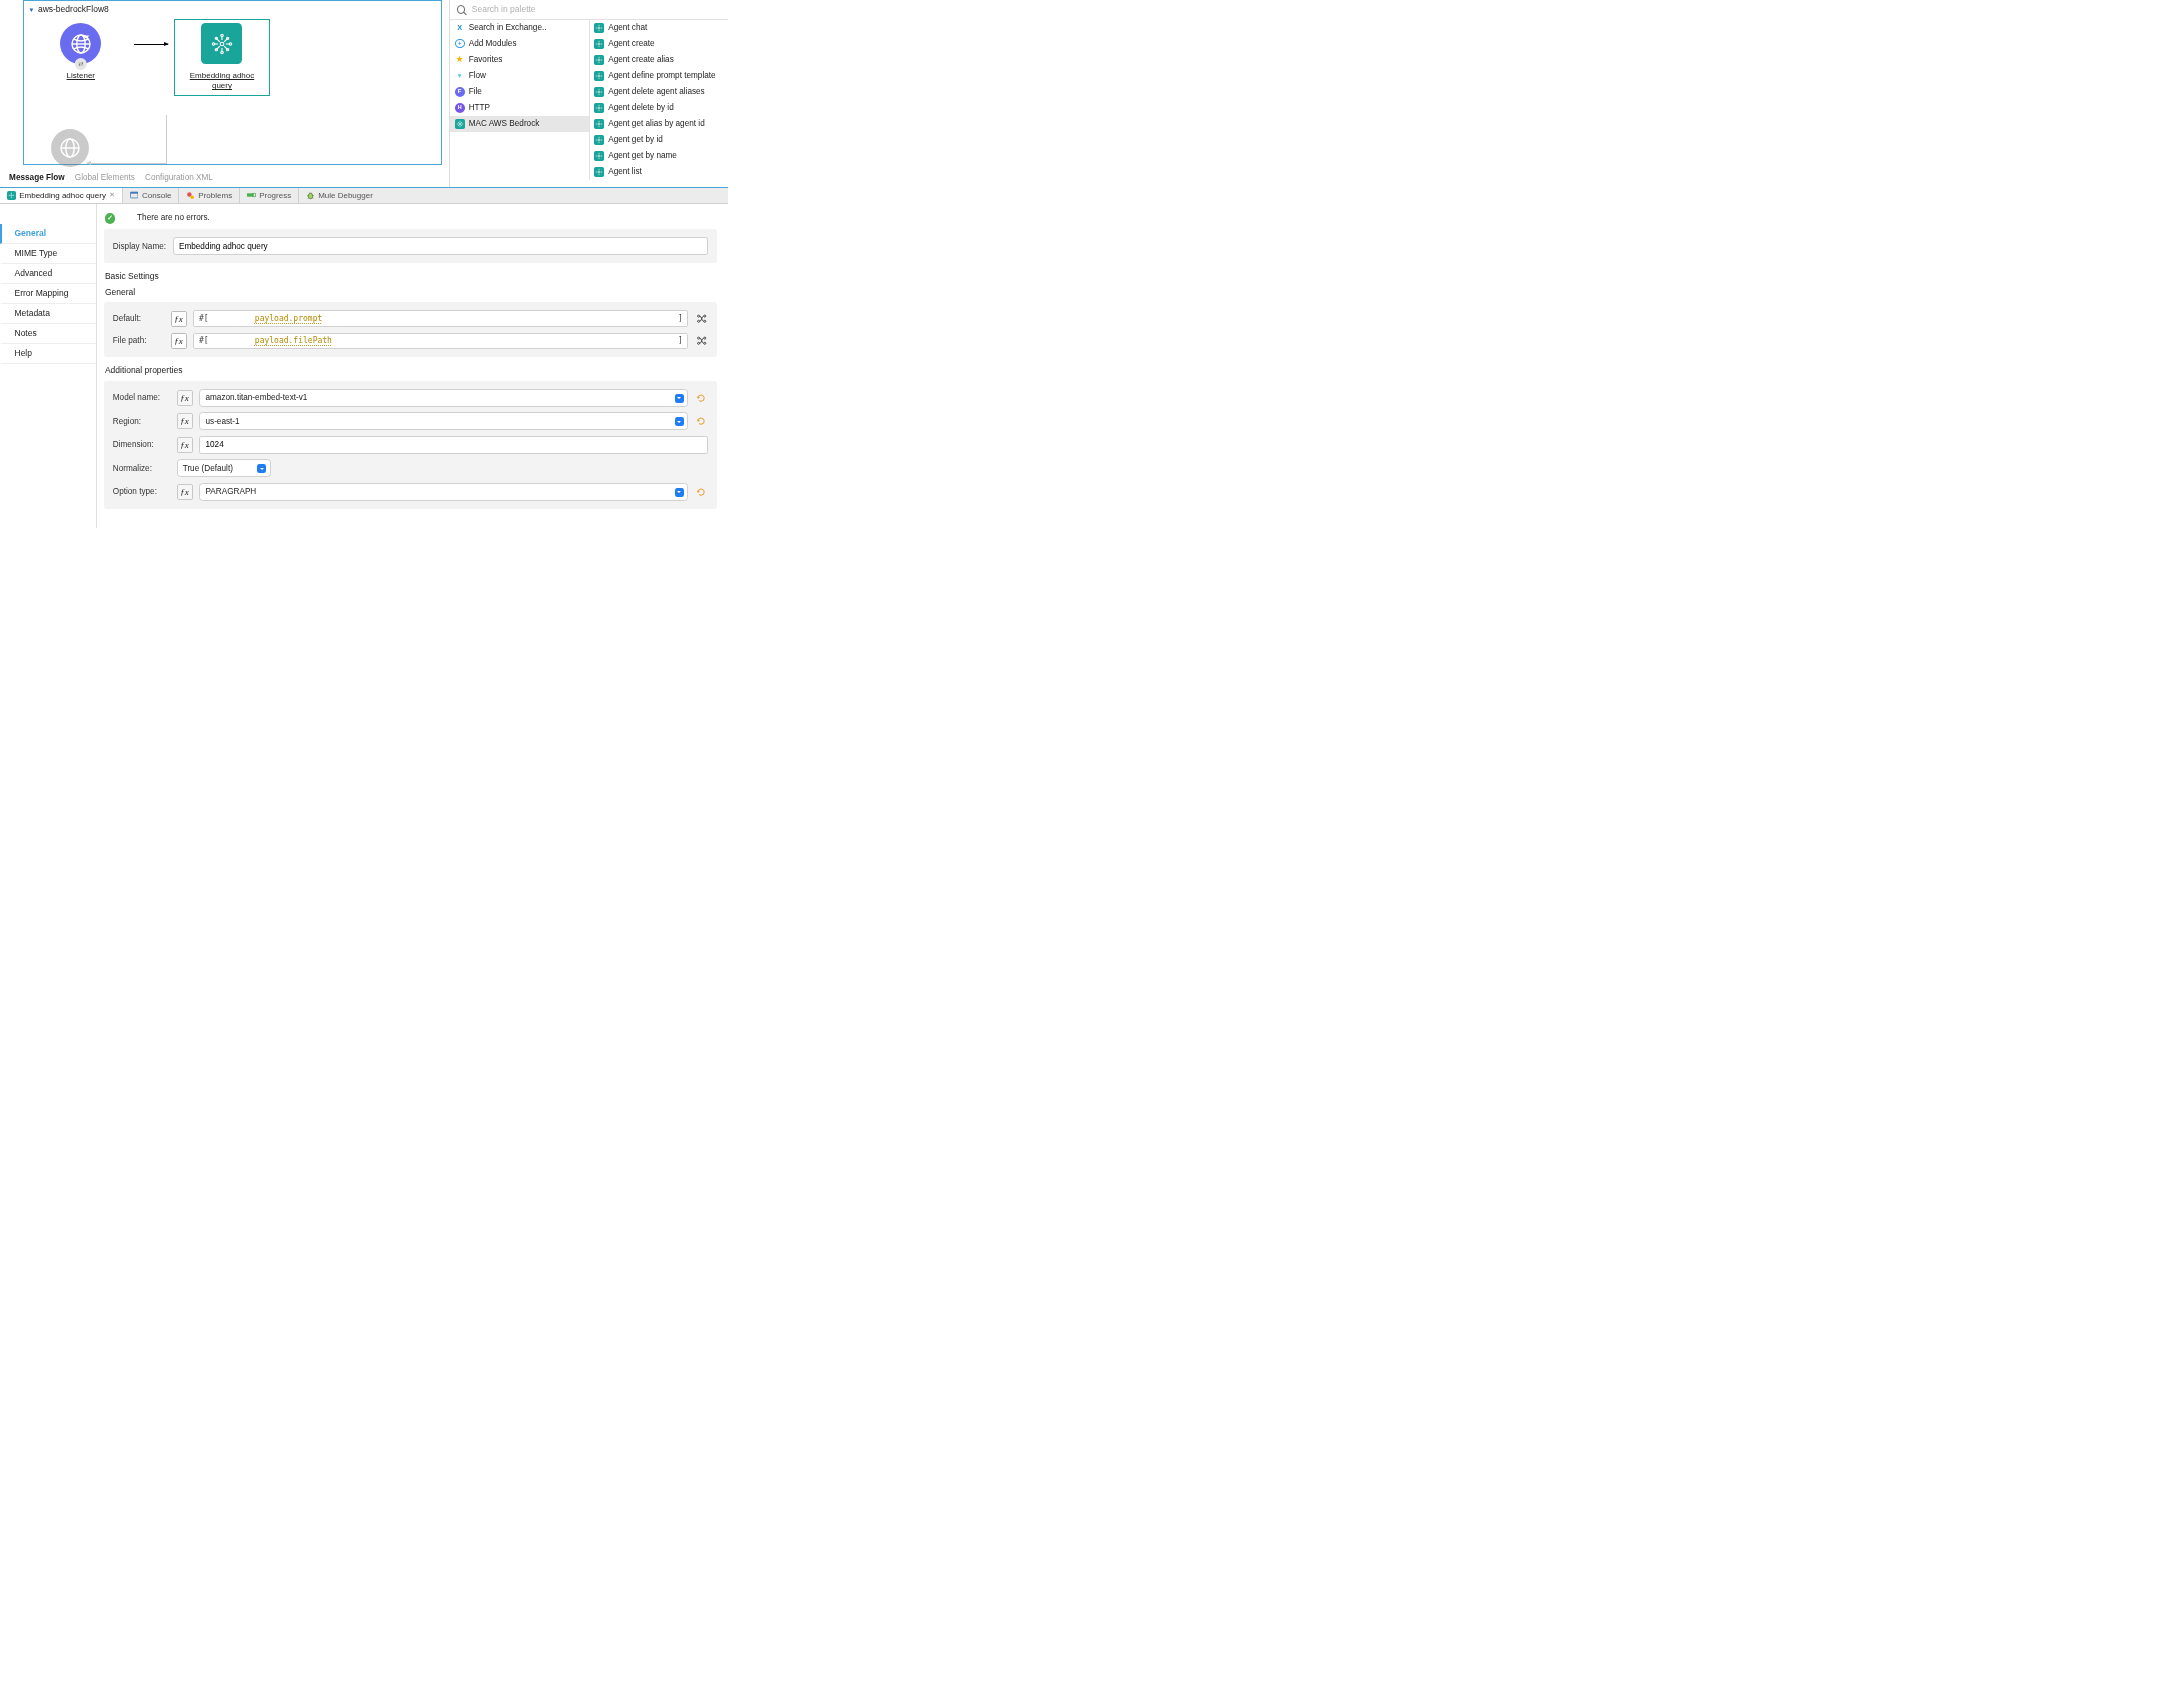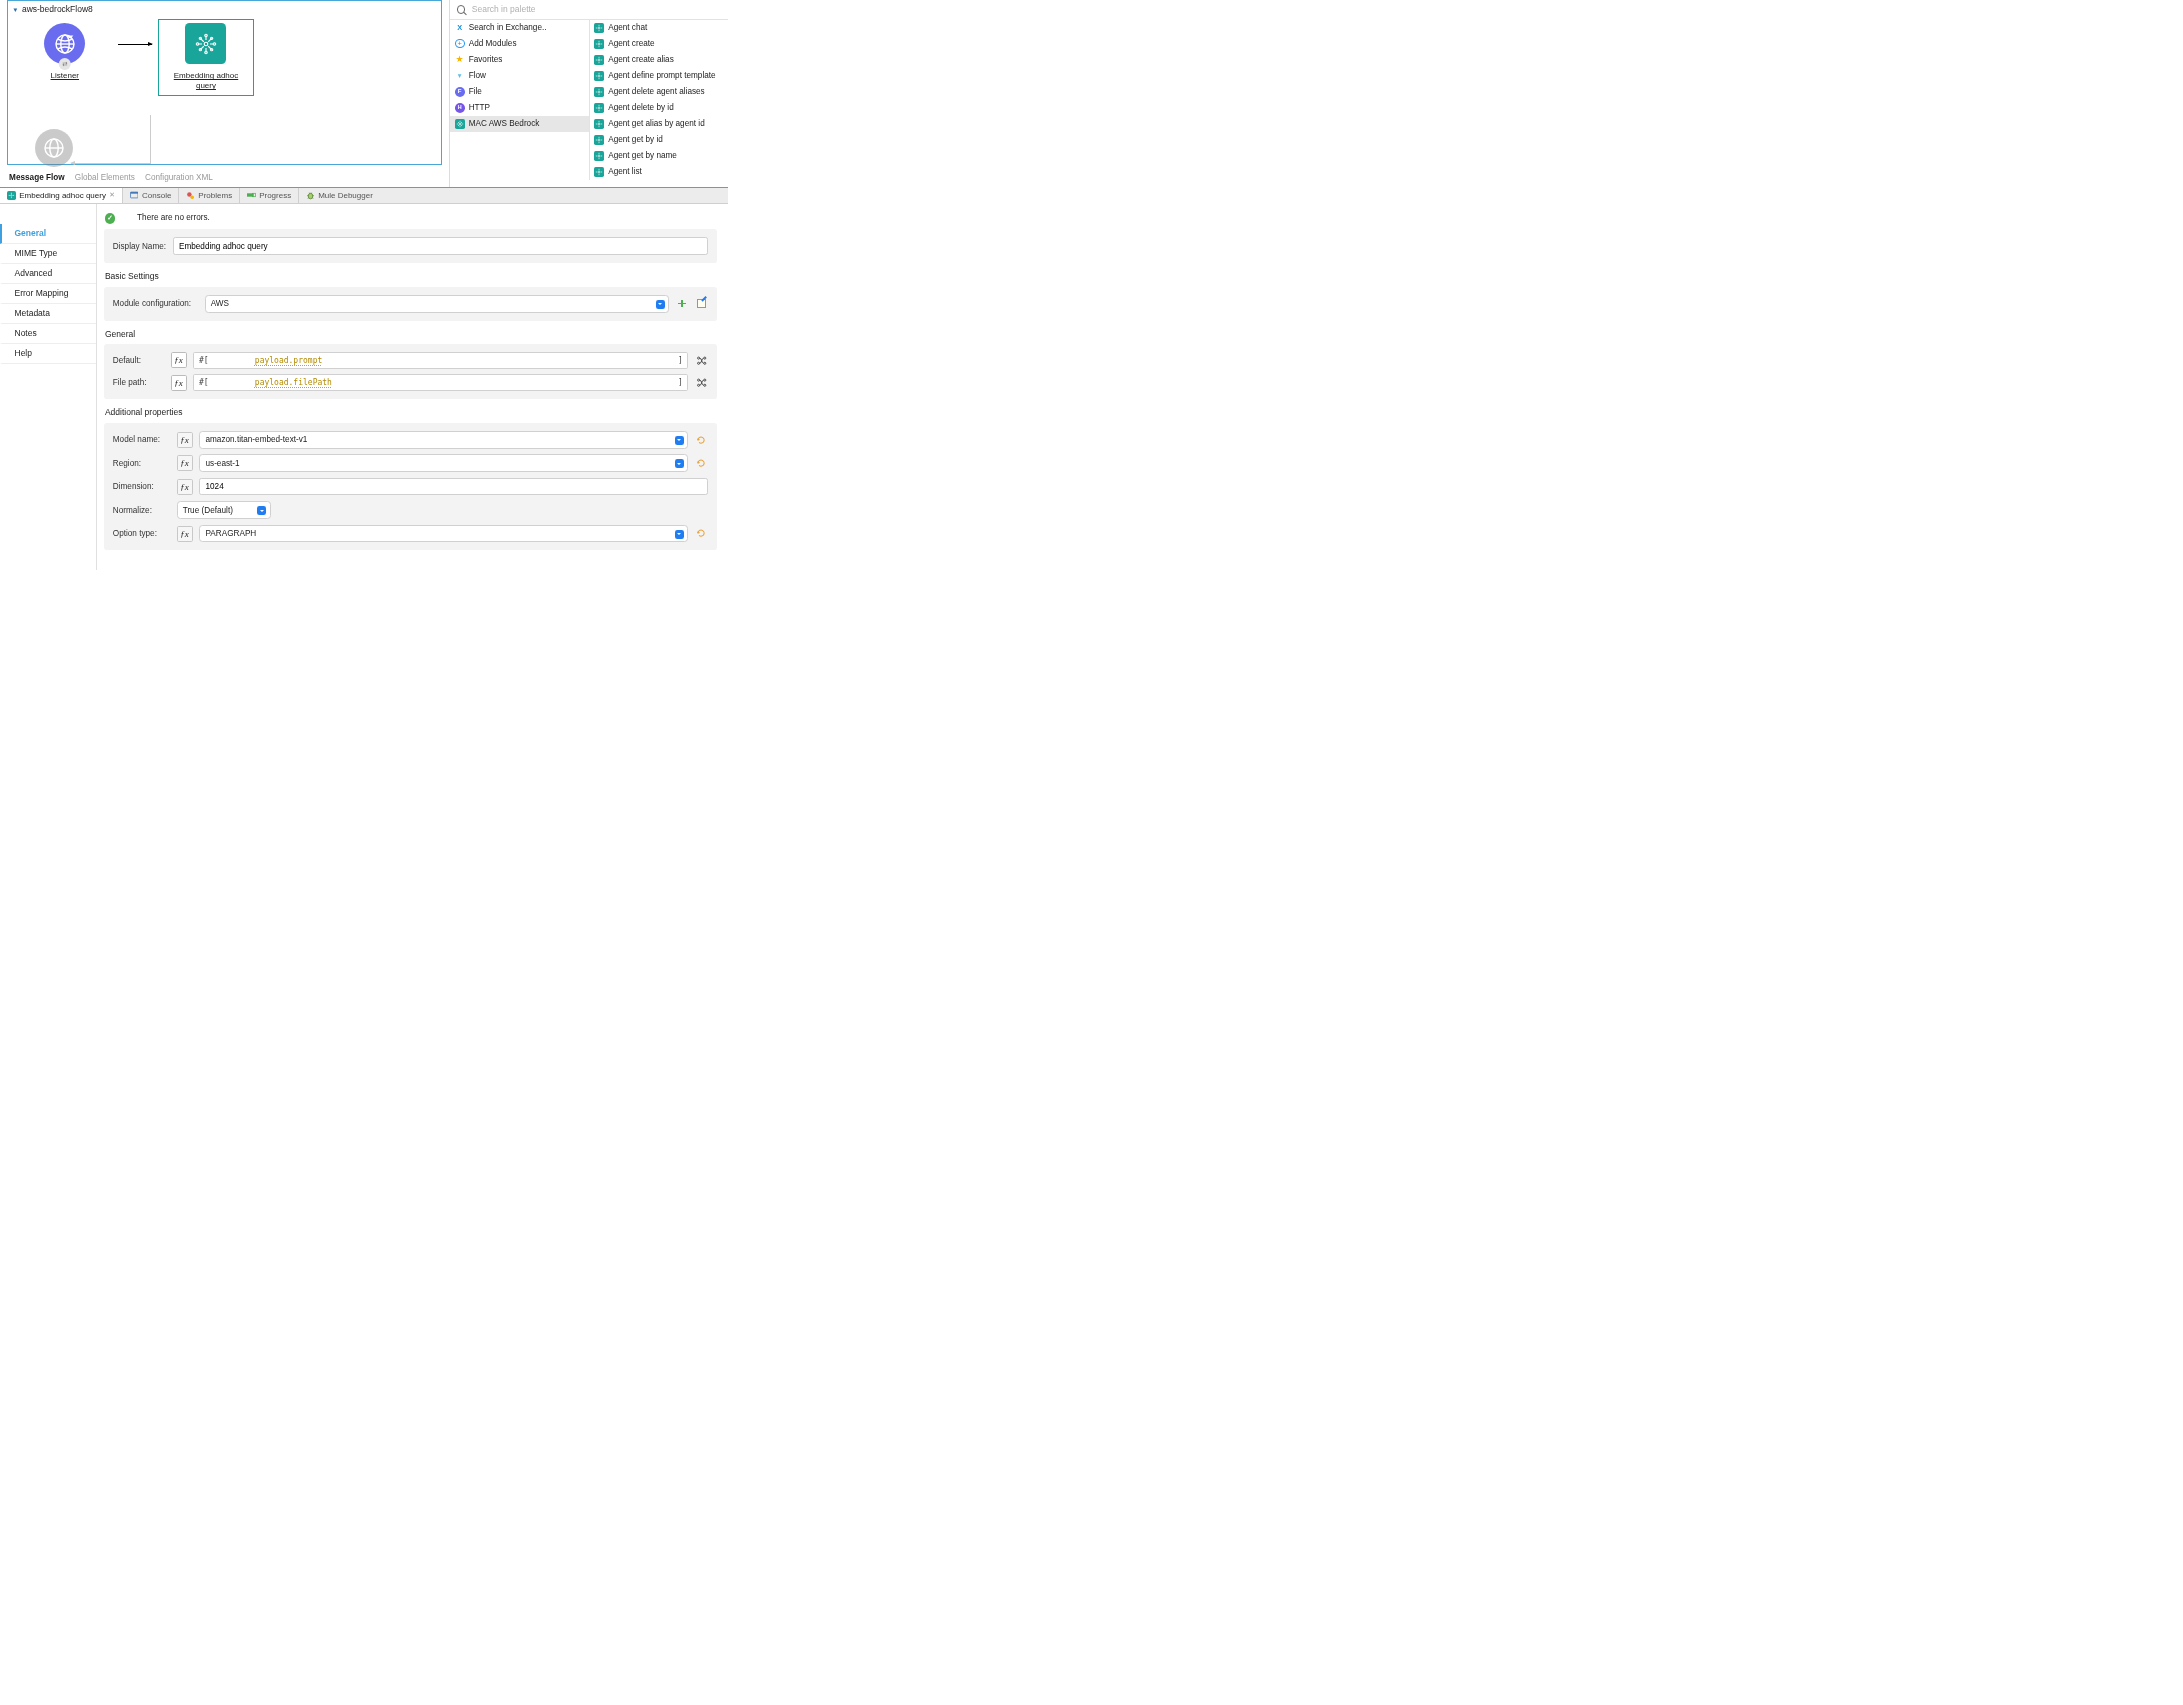--- a/index.html
+++ b/index.html
@@ -2,21 +2,21 @@
 <html><head>
 <meta charset="utf-8">
 <style>
   * { box-sizing: border-box; }
   html, body { margin:0; padding:0; font-family: -apple-system, "Segoe UI", Arial, sans-serif; font-size: 8.2px; color:#222; background:#fff; }
   .root { width:728px; }
 
   
   .top { display:flex; }
   .canvas-wrap { flex:1; padding:0 6.8px; }
-  .canvas-area { border:1.1px solid #49a7d8; border-top-width:1.7px; min-height:165px; position:relative; padding-bottom:13px;}
+  .canvas-area { border:1.1px solid #49a7d8; border-top-width:1.7px; min-height:165px; position:relative; padding-bottom:13px;margin-left:16px;}
   .flow-title { display:flex; align-items:center; gap:3.4px; padding:3.4px 4.5px; font-size:8.5px; }
   .flow-title .tri { color:#2f6fb5; font-size:6.3px; }
   .flow-canvas { display:flex; align-items:flex-start; gap:13.6px; padding:5.7px 17px 5.7px 17px; position:relative; }
 
   .node { display:flex; flex-direction:column; align-items:center; width:80px; text-align:center; position:relative;text-decoration:underline; }
   .node .icon-box { width:41px; height:41px; border-radius:5.7px; display:flex; align-items:center; justify-content:center; margin-bottom:6.8px; }
   .node.listener .icon-box { background:#6a6cf0; border-radius:50%; position:relative; }
   .node.selected .sel-border { position:absolute; top:-4.5px; left:-8px; right:-8px; bottom:-4.5px; border:1.1px solid #1aa59a; }
   .node.embedding .icon-box { background:#1aa59a; border-radius:4.5px; }
   .node .caption { font-size:8px; line-height:1.25; }
@@ -396,35 +396,20 @@
       </div>
 
       <div class="group">
         <div class="group-row">
           <label class="gl">Display Name:</label>
           <input class="inp" value="Embedding adhoc query" style="">
         </div>
       </div>
 
       <div class="sect-title">Basic Settings</div>
-      <div class="group">
-        <div class="group-row">
-          <label class="gl lg">Module configuration:</label>
-          <div class="sel">
-            <span>AWS</span>
-            <span class="caret"></span>
-          </div>
-          <span class="mini-act">
-              <span class="plus-sq"></span>
-            </span>
-          <span class="mini-act">
-              <span class="edit-ic"></span>
-            </span>
-        </div>
-      </div>
 
       <div class="sect-title">General</div>
       <div class="group">
         <div class="group-row">
           <label class="gl">Default:</label>
           <span class="fx active">ƒx</span>
           <div class="code-inp">
             <span class="brak">#[</span>
             <span class="tok">payload.prompt</span>
             <span class="rb">]</span>

